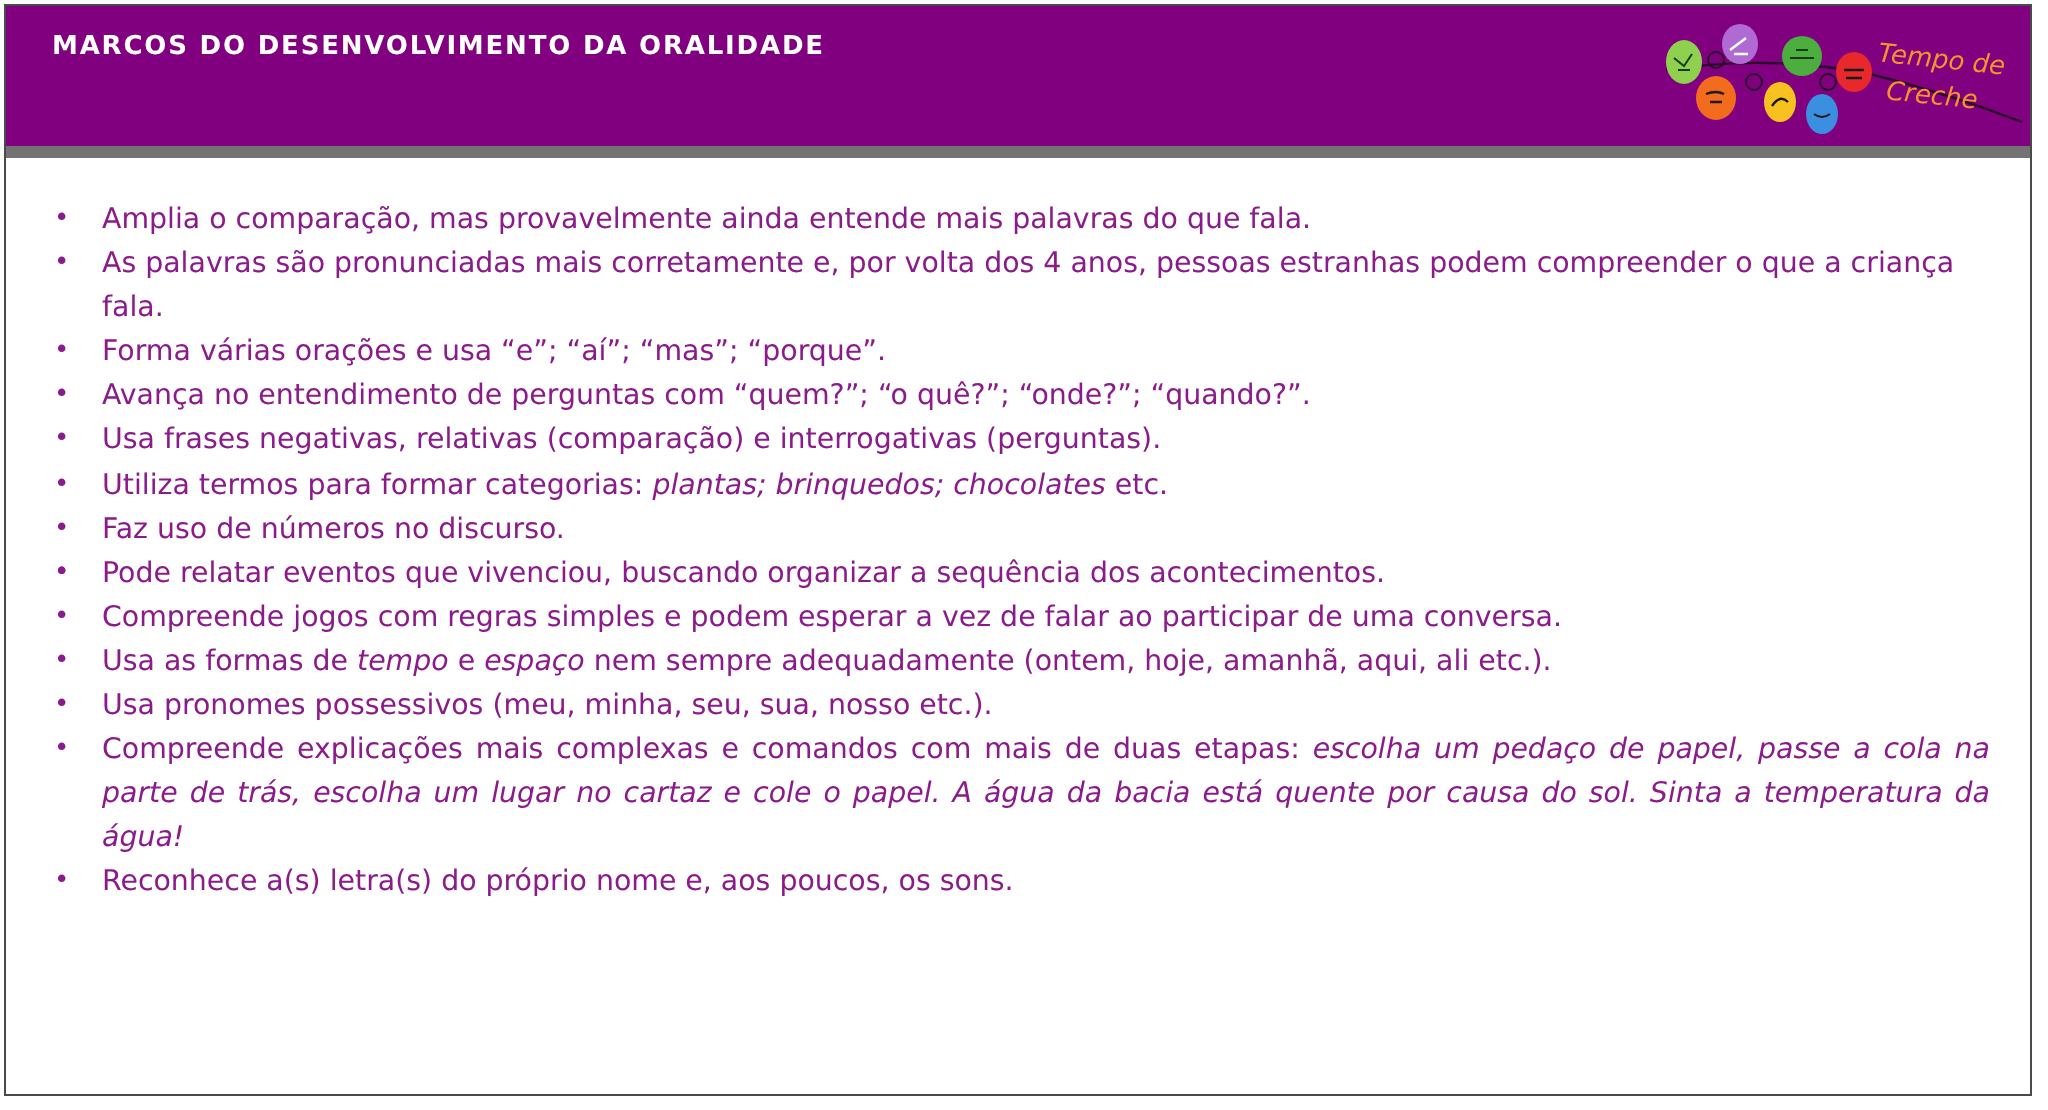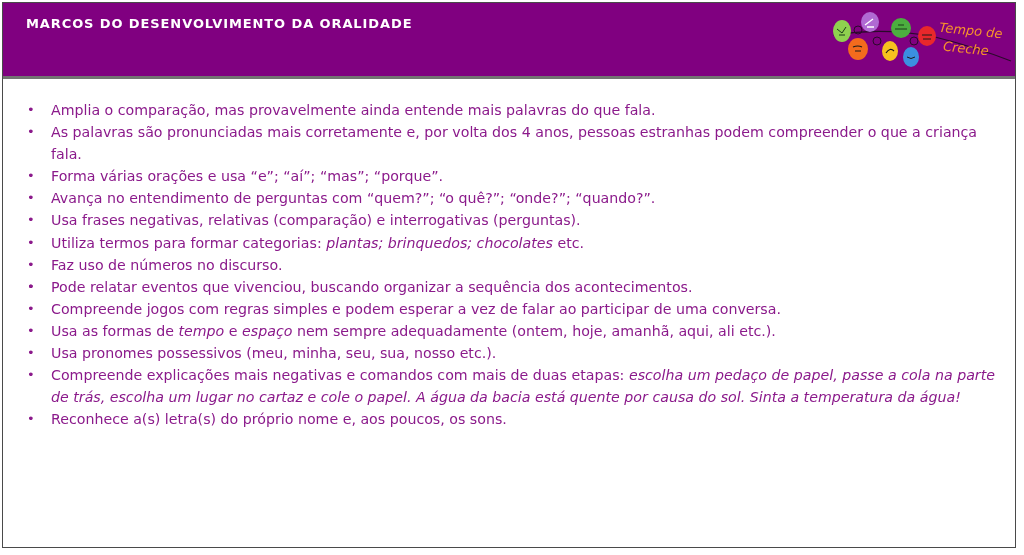--- a/index.html
+++ b/index.html
@@ -24,21 +24,21 @@
       background: #ffffff;
       box-sizing: border-box;
     }
     .header {
       position: absolute;
       left: 0;
       top: 0;
       right: 0;
       height: 76px;
       background: #800080;
-      border-bottom: 3px solid #737373;
+      border-bottom: 6px solid #737373;
       box-sizing: border-box;
     }
     .header-kicker {
       position: absolute;
       left: 23px;
       top: 13px;
       color: #ffffff;
       font-family: "DejaVu Sans", sans-serif;
       font-weight: bold;
       font-size: 13px;
@@ -143,16 +143,16 @@
       <li><span class="bullet">•</span><span>Forma várias orações e usa “e”; “aí”; “mas”; “porque”.</span></li>
       <li><span class="bullet">•</span><span>Avança no entendimento de perguntas com “quem?”; “o quê?”; “onde?”; “quando?”.</span></li>
       <li><span class="bullet">•</span><span>Usa frases negativas, relativas (comparação) e interrogativas (perguntas).</span></li>
       <li><span class="bullet">•</span><span>Utiliza termos para formar categorias: </span><em>plantas; brinquedos; chocolates</em><span> etc.</span></li>
       <li><span class="bullet">•</span><span>Faz uso de números no discurso.</span></li>
       <li><span class="bullet">•</span></li>
       <li><span class="bullet">•</span><span>Pode relatar eventos que vivenciou, buscando organizar a sequência dos acontecimentos.</span></li>
       <li><span class="bullet">•</span><span>Compreende jogos com regras simples e podem esperar a vez de falar ao participar de uma conversa.</span></li>
       <li><span class="bullet">•</span><span>Usa as formas de </span><em>tempo</em><span> e </span><em>espaço</em><span> nem sempre adequadamente (ontem, hoje, amanhã, aqui, ali etc.).</span></li>
       <li><span class="bullet">•</span><span>Usa pronomes possessivos (meu, minha, seu, sua, nosso etc.).</span></li>
-      <li class="justify"><span class="bullet">•</span><span>Compreende explicações mais negativas e comandos com mais de duas etapas: </span><em>escolha um pedaço de papel, passe a cola na parte de trás, escolha um lugar no cartaz e cole o papel. A água da bacia está quente por causa do sol. Sinta a temperatura da água!</em></li>
+      <li class="justify"><span class="bullet">•</span><span>Compreende explicações mais complexas e comandos com mais de duas etapas: </span><em>escolha um pedaço de papel, passe a cola na parte de trás, escolha um lugar no cartaz e cole o papel. A água da bacia está quente por causa do sol. Sinta a temperatura da água!</em></li>
       <li><span class="bullet">•</span><span>Reconhece a(s) letra(s) do próprio nome e, aos poucos, os sons.</span></li>
     </ul>
 </div>
 
 </body></html>

